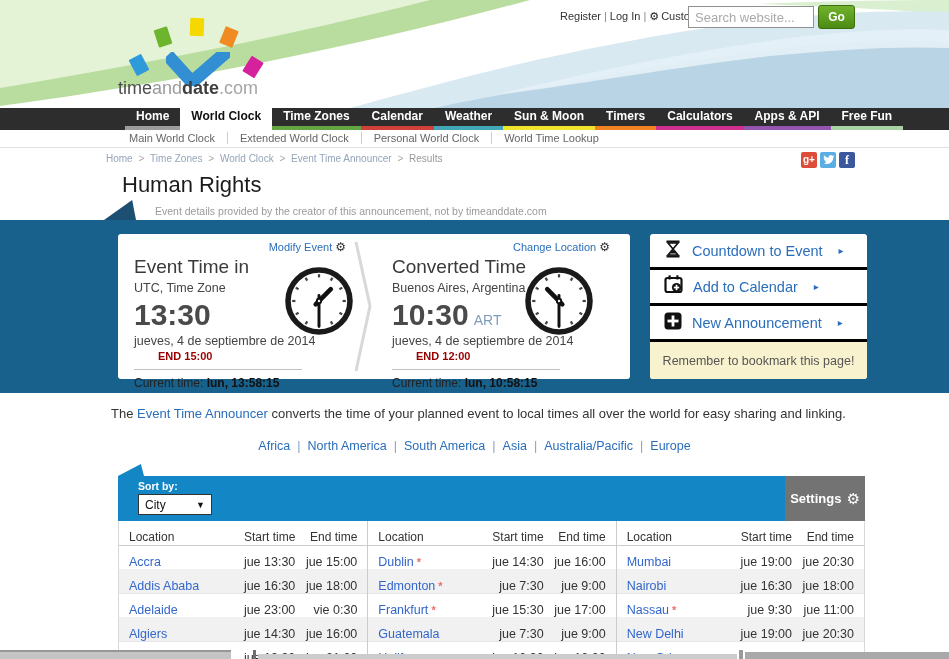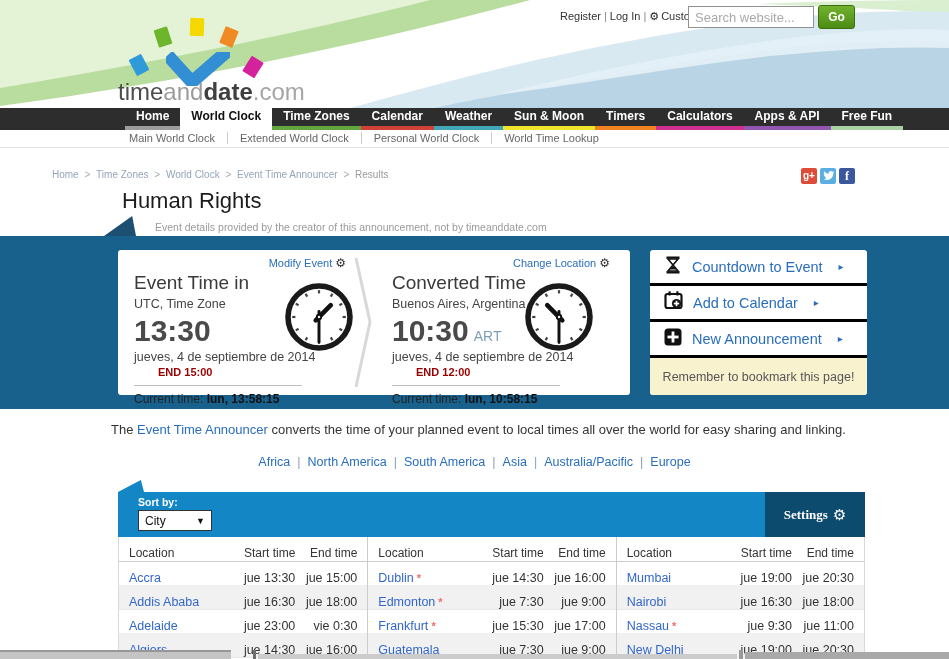--- a/index.html
+++ b/index.html
@@ -20,36 +20,36 @@
 
   
   .logo { position: absolute; left: 118px; top: 12px; width: 200px; height: 92px; }
   .conf { position: absolute; width: 14px; height: 18px; border-radius: 1px; }
   .c1 { left: 14px; top: 44px; background:#2f9ada; transform: rotate(-28deg); }
   .c2 { left: 38px; top: 16px; background:#6cb52d; transform: rotate(-18deg); }
   .c3 { left: 72px; top: 6px;  background:#f5d800; transform: rotate(2deg); }
   .c4 { left: 104px; top: 16px; background:#ef8b22; transform: rotate(22deg); }
   .c5 { left: 128px; top: 46px; background:#d6219c; transform: rotate(32deg); }
   .logocheck { position: absolute; left: 48px; top: 40px; }
-  .logotext { position: absolute; left: 0px; top: 66px; font-size: 24px; letter-spacing: 0px; white-space: nowrap; }
+  .logotext { position: absolute; left: 0px; top: 66px; font-size: 18px; letter-spacing: 0px; white-space: nowrap; }
   .lt1 { color:#4d4d4d; } .lt2 { color:#9b9b9b; } .lt3 { color:#3f3f3f; font-weight: bold; } .lt4 { color:#a5a5a5; }
 
   
   .nav { display: flex; width: 949px; height: 22px; background: #2d2d2d; padding-left: 125px; }
   .nav .tab { height: 22px; padding: 0 11px; line-height: 17px; font-size: 12px; font-weight: bold; color: #fff; border-bottom: 4px solid transparent; cursor: pointer; white-space: nowrap; }
   .nav .tab.active { background: #fff; color: #111; border-bottom-color: #fff; }
 
   
   .subnav { width: 949px; height: 18px; background: #fff; border-bottom: 1px solid #e0e0e0; padding-left: 127px; font-size: 11px; line-height: 17px; white-space: nowrap; }
   .subnav a { color: #666; text-decoration: none; padding: 0 12px; border-right: 1px solid #ccc; }
   .subnav a:first-child { padding-left: 2px; }
   .subnav a:last-child { border-right: none; }
 
   
-  .crumbrow { position: relative; margin-top: 20px; height: 14px; padding-left: 52px; font-size: 10px; line-height: 14px; color: #aaa; }
+  .crumbrow { position: relative; margin-top: 4px; height: 14px; padding-left: 106px; font-size: 10px; line-height: 14px; color: #aaa; }
   .crumbrow a { color: #94a5ba; text-decoration: none; }
   .crumbrow .cur { color: #999; }
   .crumbrow .csep { margin: 0 3px; color: #aaa; }
   .social { position: absolute; right: 94px; top: 0px; display: flex; gap: 3px; }
   .sic { width: 16px; height: 16px; border-radius: 2px; color: #fff; font-size: 10px; font-weight: bold; text-align: center; line-height: 16px; cursor: pointer; }
   .s-gp { background: #dd4b39; } .s-tw { background: #5aaee2; padding-top:1px; } .s-fb { background: #3a589b; font-family: "Liberation Serif", serif; font-size: 12px; }
 
   
   .pgtitle { margin: 6px 0 0 122px; font-size: 22px; line-height: 26px; color: #1c1c1c; font-weight: 400; }
   .discl { position: relative; margin-top: 4px; height: 18px; }
@@ -96,21 +96,21 @@
 
   
   .announcer { position: relative; margin: 22px 0 0 118px; width: 747px; }
   .pennant-blue { position: absolute; left: 0; top: -12px; width: 26px; height: 12px; background: #1386c5; clip-path: polygon(88% 0, 100% 100%, 0 100%); }
   .abar { position: relative; height: 45px; background: #1386c5; }
   .sortby { position: absolute; left: 20px; top: 4px; }
   .sortby .slbl { font-size: 10.5px; font-weight: bold; color: #fff; margin-bottom: 2px; }
   .selectbox { width: 74px; height: 21px; background: #fff; border: 1px solid #333; display: flex; align-items: center; justify-content: space-between; padding: 0 6px; font-size: 12px; color: #111; cursor: pointer; }
   .selectbox .caret { font-size: 9px; color: #111; }
   .abar .atitle { position: absolute; left: 112px; top: 0; line-height: 45px; font-size: 15px; font-weight: bold; color: #fff; }
-  .settings { position: absolute; right: 0; top: 0; width: 100px; height: 45px; background: #0c4a6e; display: flex; align-items: center; justify-content: center; gap: 5px; cursor: pointer; font-family: Liberation Serif, serif; }
+  .settings { position: absolute; right: 0; top: 0; width: 80px; height: 45px; background: #737373; display: flex; align-items: center; justify-content: center; gap: 5px; cursor: pointer; }
   .settings .slab { font-size: 13px; font-weight: bold; color: #fff; }
   .settings .gear { color: #fff; font-size: 15px; }
 
   .ttable { display: flex; width: 747px; background: #fff; border-left: 1px solid #d9d9d9; border-right: 1px solid #d9d9d9; }
   .tgroup { width: 249px; }
   .tgroup + .tgroup { border-left: 1px solid #ccc; }
   .thead, .trow { display: grid; grid-template-columns: 1fr 72px 62px; align-items: center; padding: 9px 10px; }
   .thead { height: 25px; font-size: 12px; color: #333; border-bottom: 1px solid #ccc; background: #fff; }
   .thead .num { text-align: right; }
   .trow { height: 24px; font-size: 12.5px; border-bottom: 1px solid #f0f0f0; }

